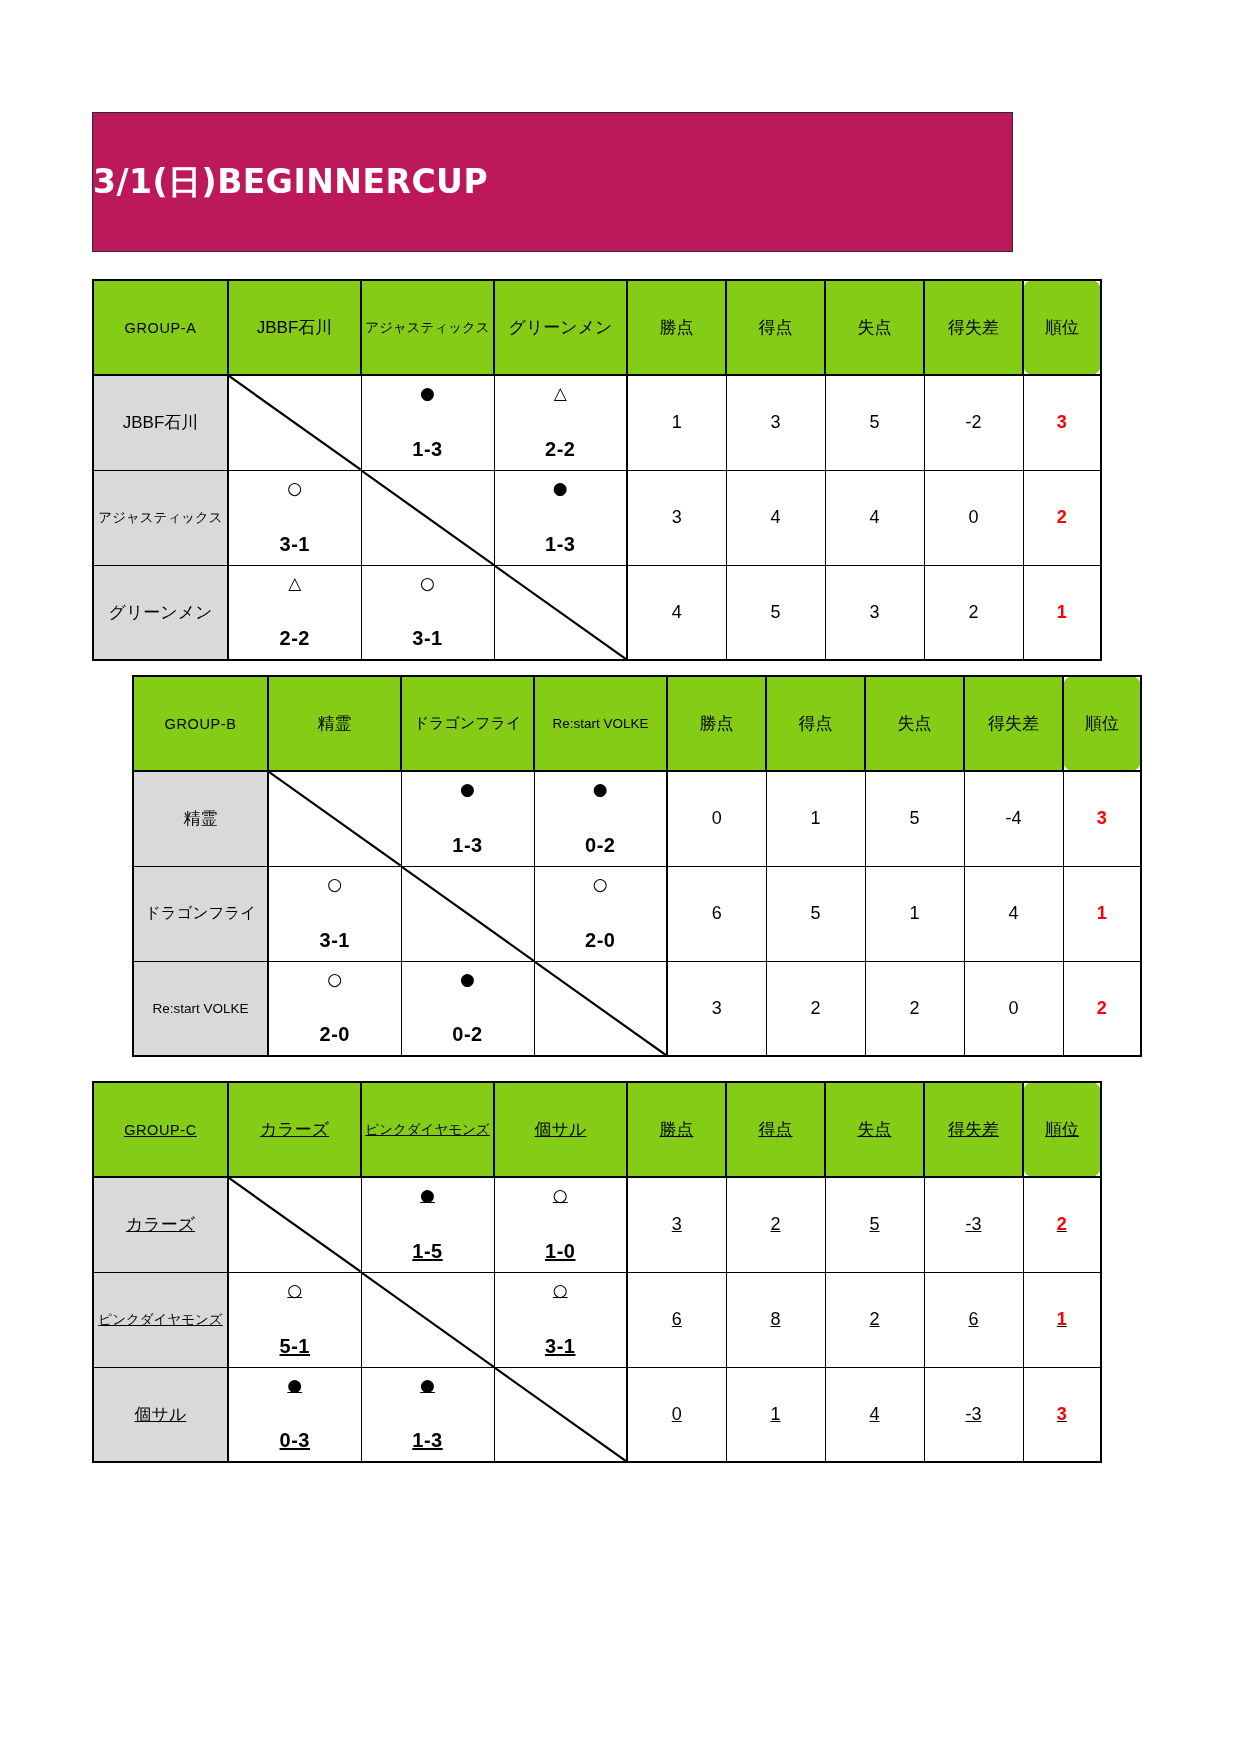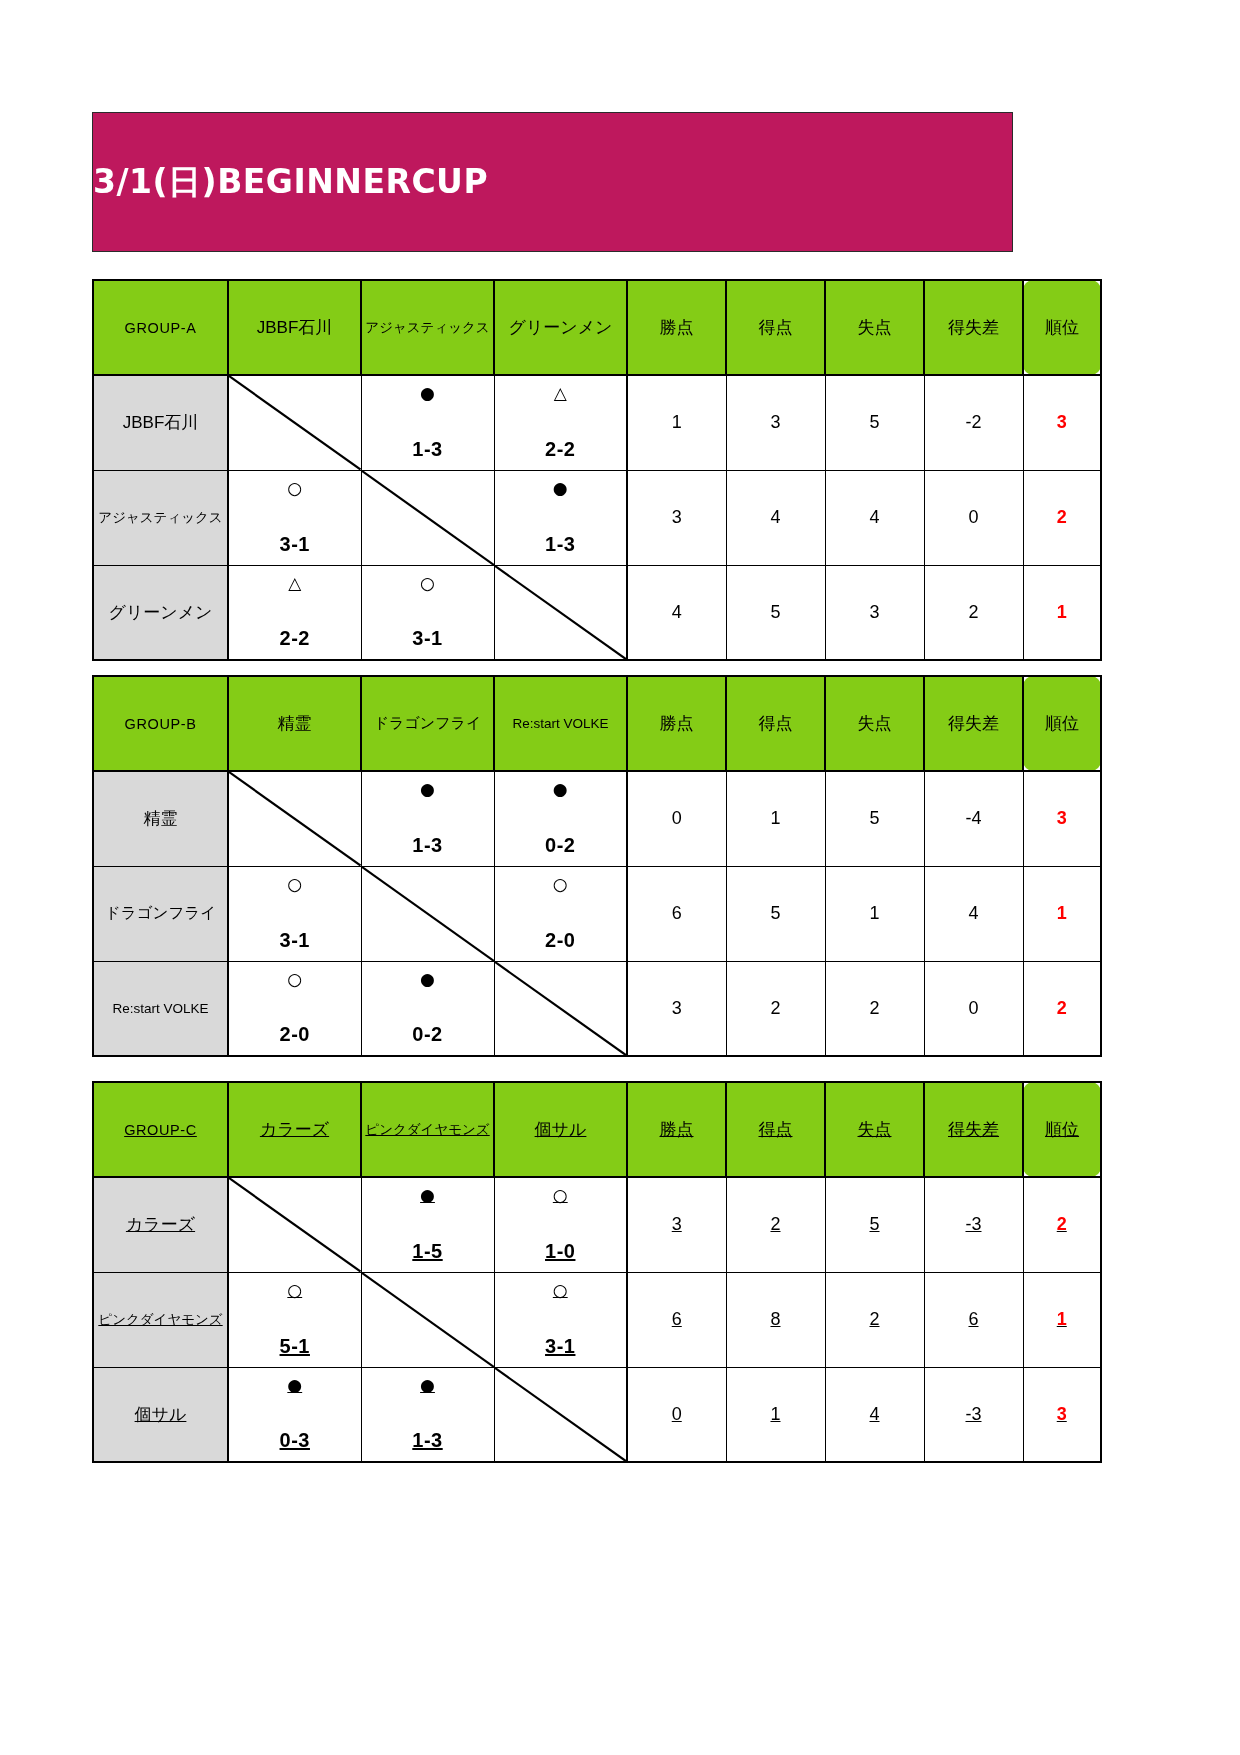--- a/index.html
+++ b/index.html
@@ -48,21 +48,21 @@
   
   .group-table {
     position: absolute;
     left: 92px;
     width: 921px;
     border-collapse: collapse;
     table-layout: fixed;
     background: #ffffff;
   }
   #group-a-table { top: 279px; }
-  #group-b-table { top: 675px; }
+  #group-b-table { top: 675px; margin-left: 40px; }
   #group-c-table { top: 1081px; text-decoration: underline; }
 
   .group-table td {
     border: 1px solid #000000;
     box-sizing: border-box;
     padding: 0;
     text-align: center;
     vertical-align: middle;
     font-size: 16px;
   }

